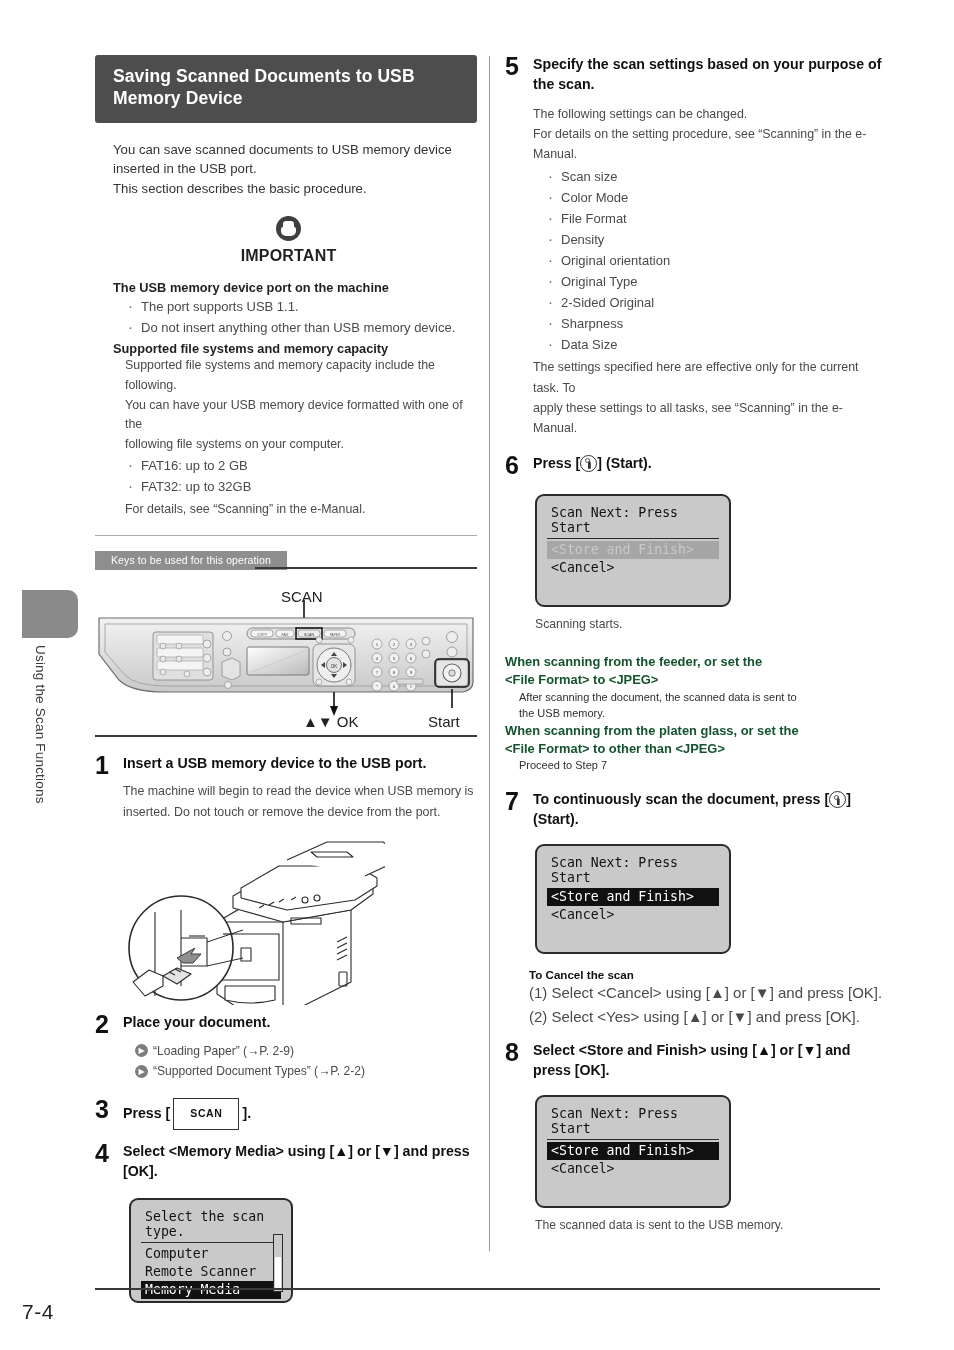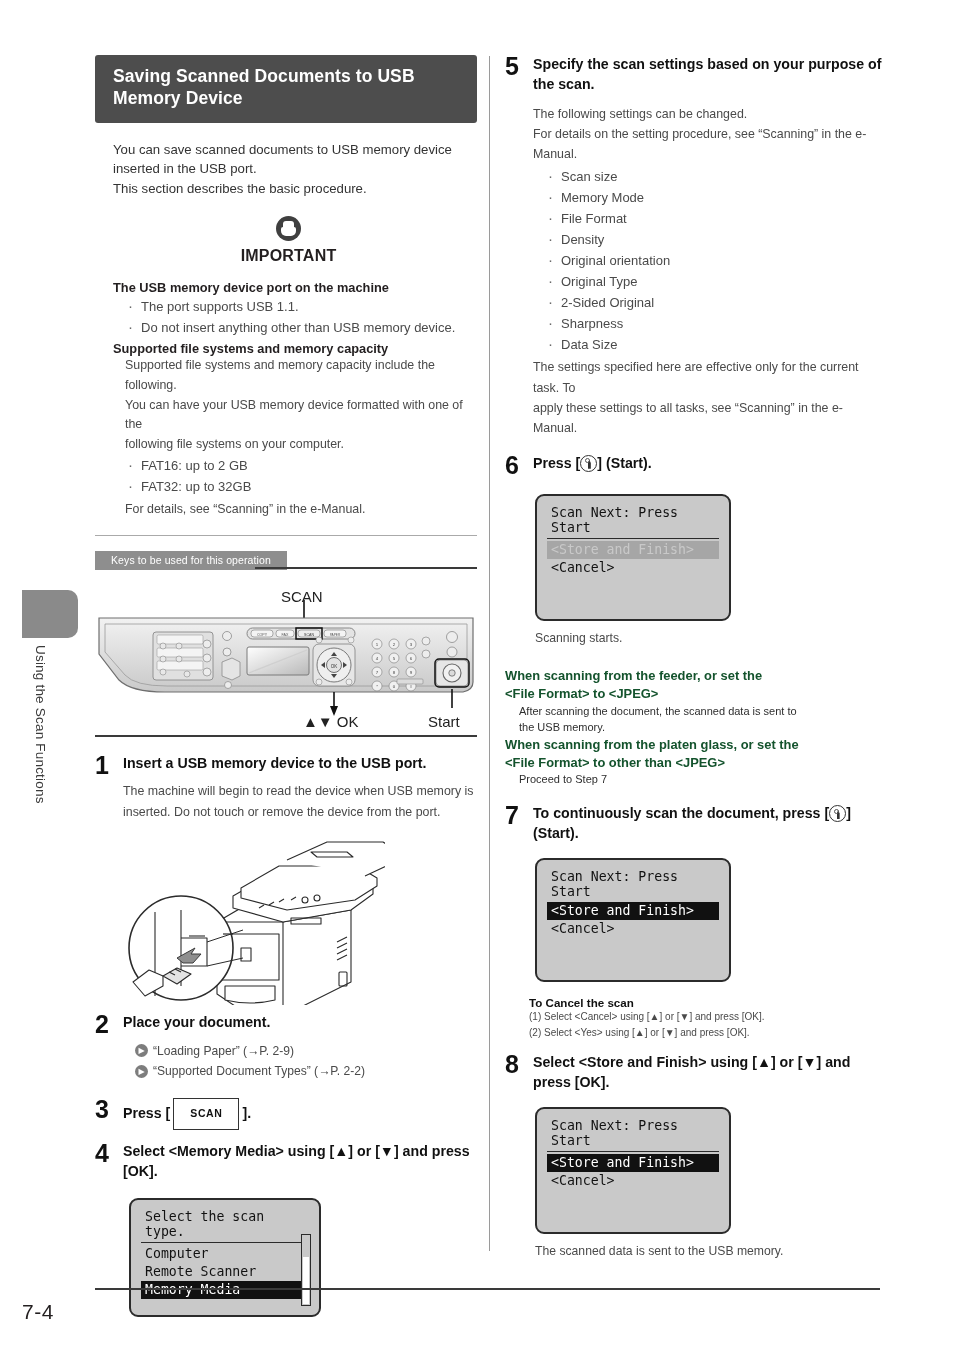--- a/index.html
+++ b/index.html
@@ -166,21 +166,21 @@
     content:""; position:absolute; left:3.5px; top:2.5px;
     width:3px; height:3px; border-radius:50%;
     border:1px solid #555;
   }
 
   
   .lcd {
     background:#c9c9c9;
     border:2px solid #2b2b2b;
     border-radius:9px;
-    padding:8px 10px 16px;
+    padding:8px 10px 2px;
     font-family:"DejaVu Sans Mono", monospace;
     font-size:13.2px;
     color:#111;
     position:relative;
   }
   .lcd-title { letter-spacing:0px; padding:1px 2px 3px 4px; }
   .lcd-sep { height:1.6px; background:#2b2b2b; margin:0 0 2px 0; }
   .lcd-row { padding:1px 4px 2px; white-space:pre; }
   .lcd-row.inv { background:#111; color:#fff; }
   .lcd-row.dim { background:#a6a6a6; color:#c9c9c9; }
@@ -192,21 +192,21 @@
   .lcd-scroll i {
     position:absolute; left:1px; right:1px; top:22px; bottom:1px;
     background:#fff; display:block;
   }
   .lcd-note { font-size:12.2px; color:#4a4a4a; margin-top:10px; }
 
   
   .note-h { font-size:12.9px; font-weight:bold; color:#14532d; line-height:1.42; }
   .note-p { font-size:11px; color:#2e2e2e; line-height:1.45; margin-left:14px; }
   .cancel-h { font-size:11.6px; font-weight:bold; color:#111; }
-  .cancel-p { font-size:10px; color:#4a4a4a; line-height:1.6; }
+  .cancel-p { font-size:15px; color:#4a4a4a; line-height:1.6; }
   .ml30 { margin-left:30px; }
 </style>
 </head>
 <body>
 
 <div class="page">
 
   <div class="side-tab"></div>
   <div class="side-label">Using the Scan Functions</div>
 
@@ -449,21 +449,21 @@
       </div>
     </div>
 
     <div class="step" style="margin-top:12px;">
       <div class="step-num">4</div>
       <div class="step-body">
         <div class="step-title">Select &lt;Memory Media&gt; using [▲] or [▼] and press [OK].</div>
       </div>
     </div>
 
-    <div class="lcd" style="width:192px;margin:16px 0 0 34px;">
+    <div class="lcd" style="width:164px;margin:16px 0 0 34px;">
       <div class="lcd-title">Select the scan type.</div>
       <div class="lcd-sep"></div>
       <div class="lcd-row">Computer</div>
       <div class="lcd-row">Remote Scanner</div>
       <div class="lcd-row inv">Memory Media</div>
       <div class="lcd-scroll">
           <i></i>
         </div>
     </div>
 
@@ -474,21 +474,21 @@
     <div class="step" style="margin-top:0;">
       <div class="step-num">5</div>
       <div class="step-body">
         <div class="step-title">Specify the scan settings based on your purpose of the scan.</div>
         <div class="step-text" style="margin-top:9px;">
           <div>The following settings can be changed.</div>
           <div>For details on the setting procedure, see “Scanning” in the e-Manual.</div>
         </div>
         <ul class="dash" style="margin-top:2px;">
           <li>Scan size</li>
-          <li>Memory Mode</li>
+          <li>Color Mode</li>
           <li>File Format</li>
           <li>Density</li>
           <li>Original orientation</li>
           <li>Original Type</li>
           <li>2-Sided Original</li>
           <li>Sharpness</li>
           <li>Data Size</li>
         </ul>
         <div class="step-text" style="margin-top:2px;">
           <div>The settings specified here are effective only for the current task. To</div>

